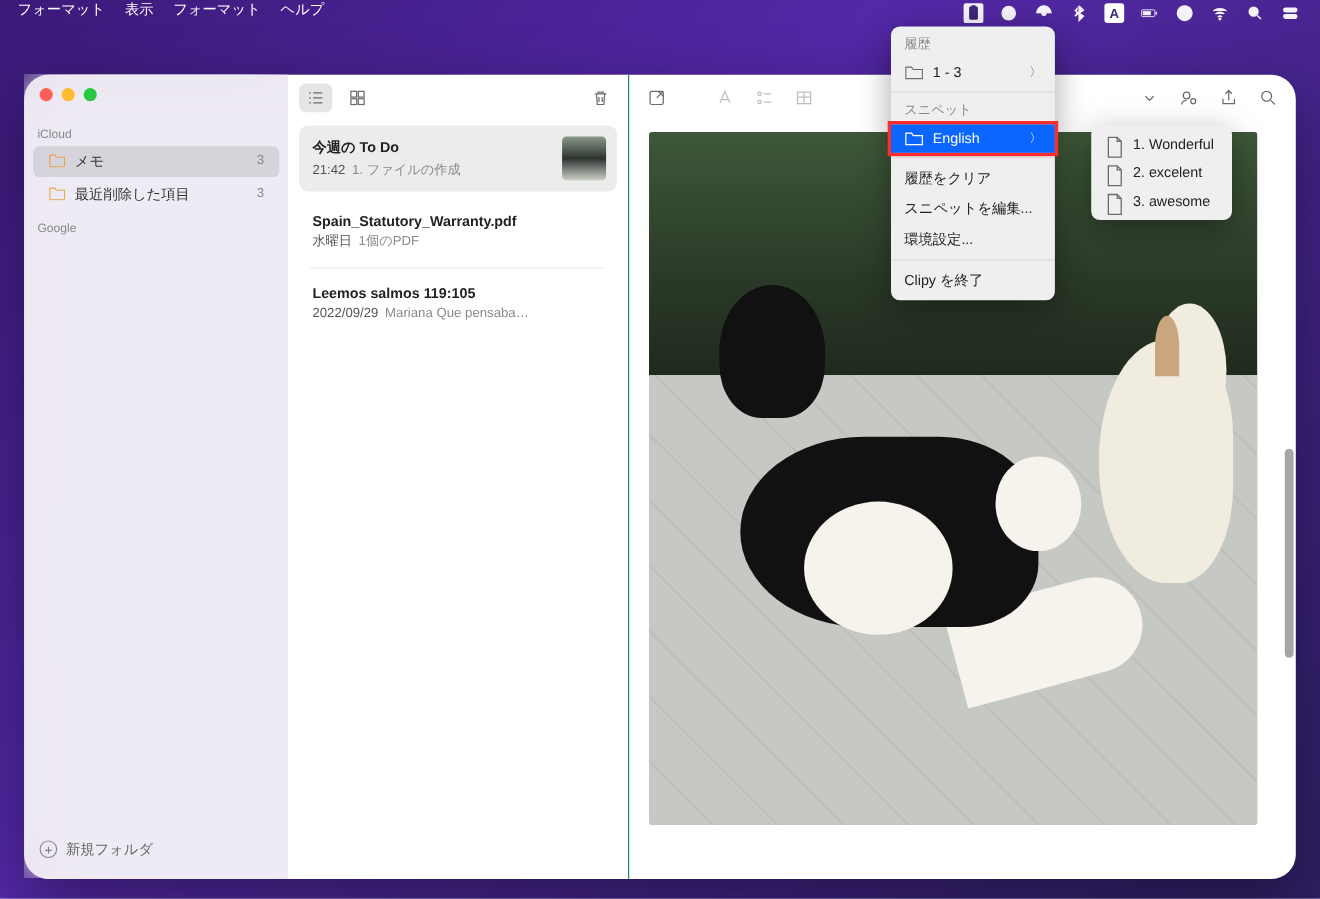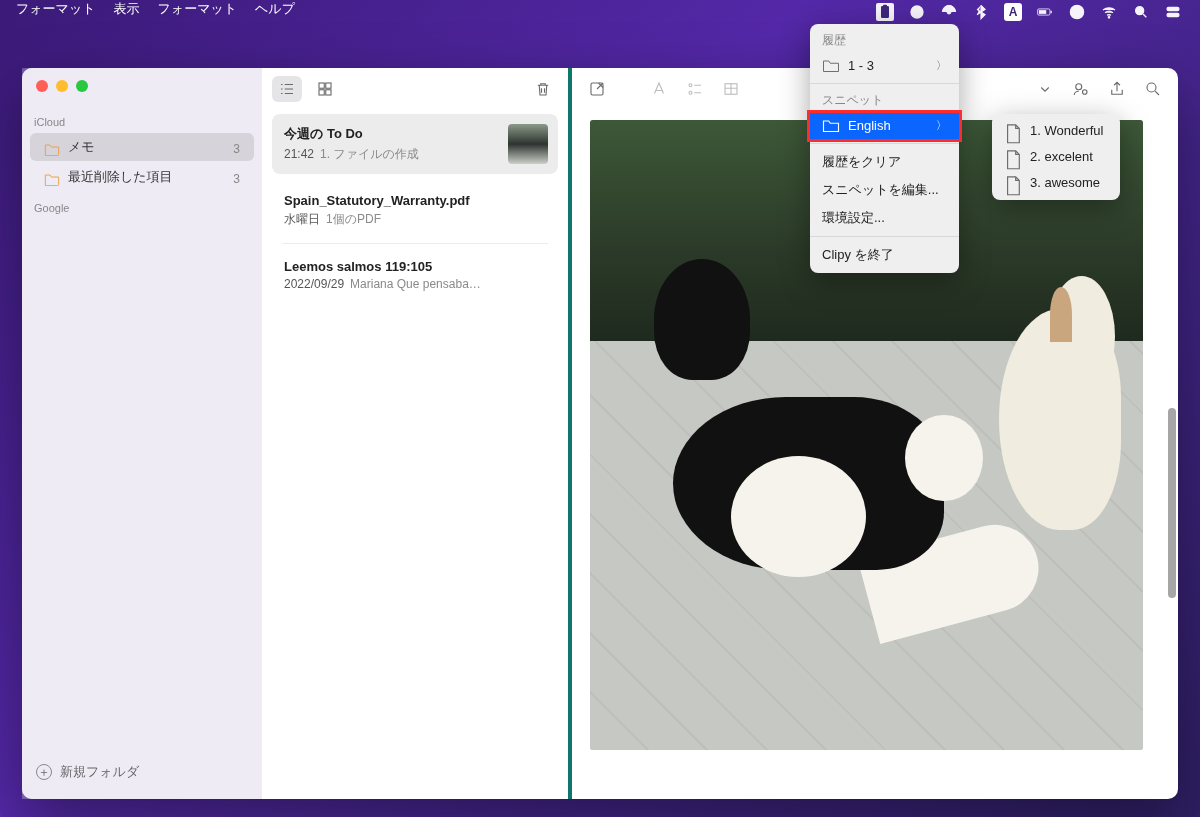--- a/index.html
+++ b/index.html
@@ -5,33 +5,33 @@
 *{margin:0;padding:0;box-sizing:border-box;font-family:-apple-system,"Helvetica Neue",sans-serif;-webkit-font-smoothing:antialiased}
 body{width:1200px;height:817px;background:linear-gradient(135deg,#3b1a78 0%,#5428a8 40%,#2e1f63 100%);position:relative;overflow:hidden;border-radius:8px}
 .menubar{position:absolute;top:0;left:0;right:0;height:24px;display:flex;color:#fff;font-size:13px;padding:0 8px;z-index:10}
 .menubar-left{display:flex;gap:18px;padding-left:8px}
 .menubar-left span{cursor:default}
 .menubar-right{margin-left:auto;display:flex;gap:14px;align-items:center;padding-right:10px}
 .mb-icon{width:18px;height:18px;display:flex;align-items:center;justify-content:center;opacity:.95}
 .mb-icon svg{width:16px;height:16px;fill:#fff}
 .mb-icon.active{background:#fff;border-radius:2px}
 .mb-icon.active svg{fill:#3a2a78}
-.window{position:absolute;top:68px;left:22px;right:22px;bottom:18px;background:#fff;border-radius:10px;box-shadow:0 20px 60px rgba(0,0,0,.4);display:flex;overflow:hidden}
+.window{position:absolute;top:68px;left:22px;right:22px;bottom:18px;background:#fff;border-radius:22px;box-shadow:0 20px 60px rgba(0,0,0,.4);display:flex;overflow:hidden}
 .sidebar{width:240px;background:rgba(230,224,238,.65);backdrop-filter:blur(20px);display:flex;flex-direction:column;padding:12px 0}
 .traffic{display:flex;gap:8px;padding:0 14px 14px 14px}
 .tl{width:12px;height:12px;border-radius:50%}
 .tl.r{background:#ff5f57}.tl.y{background:#febc2e}.tl.g{background:#28c840}
 .side-section{padding:4px 12px;color:#888;font-size:11px;margin-top:6px}
-.side-item{display:flex;align-items:flex-end;padding:5px 14px;font-size:13px;color:#333;border-radius:6px;margin:1px 8px;cursor:default}
+.side-item{display:flex;align-items:flex-start;padding:5px 14px;font-size:13px;color:#333;border-radius:6px;margin:1px 8px;cursor:default}
 .side-item.sel{background:rgba(0,0,0,.1)}
 .side-item .folder{width:16px;height:14px;margin-right:8px}
 .side-item .count{margin-left:auto;color:#888;font-size:12px}
 .side-footer{margin-top:auto;padding:0 14px 6px 14px;display:flex;align-items:center;color:#666;font-size:13px}
 .side-footer .plus{width:16px;height:16px;border:1.4px solid #888;border-radius:50%;display:flex;align-items:center;justify-content:center;margin-right:8px;font-size:12px;line-height:1}
-.notelist{width:310px;background:#fff;border-right:4px solid #0f766e;display:flex;flex-direction:column}
+.notelist{width:310px;background:#fff;border-right:1px solid #0f766e;display:flex;flex-direction:column}
 .toolbar{height:42px;display:flex;align-items:center;padding:0 10px;gap:8px}
 .tool-btn{width:30px;height:26px;border-radius:6px;display:flex;align-items:center;justify-content:center;color:#6b6b6b}
 .tool-btn.active{background:#e5e5e7}
 .tool-btn svg{width:18px;height:18px;stroke:#6b6b6b;fill:none;stroke-width:1.5}
 .spacer{flex:1}
 .note-entry{padding:11px 12px;margin:4px 10px;border-radius:8px;cursor:default;position:relative}
 .note-entry.sel{background:#ececec}
 .note-entry .title{font-size:13px;font-weight:600;color:#222;margin-bottom:3px}
 .note-entry .meta{font-size:12px;color:#8a8a8a}
 .note-entry .meta .time{color:#555;margin-right:6px}

